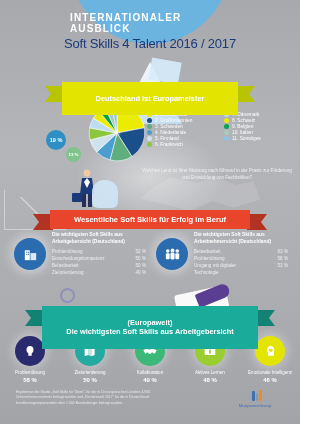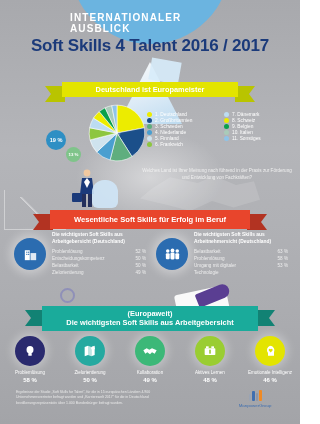--- a/index.html
+++ b/index.html
@@ -23,21 +23,21 @@
     border-radius: 0 0 90px 90px;
     display: flex; align-items: flex-end; justify-content: center;
     padding-bottom: 10px;
   }
   .hero-blob span {
     color: #fff; font-size: 10px; letter-spacing: 1.1px; font-weight: bold;
   }
   .main-title {
     position: absolute; top: 36px; left: 0; width: 100%;
     text-align: center; color: #1b3a7a;
-    font-size: 17px; font-weight: bold; letter-spacing: -0.2px;
+    font-size: 13px; font-weight: normal; letter-spacing: -0.2px;
   }
 
   
   .art-layer { position: absolute; inset: 0; pointer-events: none; }
   .art-mountain {
     position: absolute; left: 118px; top: 62px; width: 64px; height: 62px;
     background: linear-gradient(160deg, #ffffff 0%, #dfeefa 55%, #bcdcf2 100%);
     clip-path: polygon(50% 0%, 100% 100%, 0% 100%);
     opacity: .95;
   }
@@ -86,21 +86,21 @@
     position:absolute; left:60px; top:288px; width:15px; height:15px;
     border:2px solid #8f90b8; border-radius:50%;
   }
 
   
   .ribbon {
     position: absolute; left: 50%; transform: translateX(-50%);
     text-align: center; color: #fff; font-weight: bold; z-index: 4;
   }
   .ribbon .body {
-    position: relative; padding: 3px 16px; line-height: 1.25;
+    position: relative; padding: 12px 16px; line-height: 1.25;
   }
   .ribbon .tail {
     position: absolute; top: 4px; width: 20px; height: 16px;
   }
   .ribbon .tail.l { left: -17px; clip-path: polygon(0 0,100% 0,100% 100%,0 100%,30% 50%); }
   .ribbon .tail.r { right: -17px; clip-path: polygon(0 0,100% 0,70% 50%,100% 100%,0 100%); }
 
   .ribbon-yellow { top: 82px; width: 176px; }
   .ribbon-yellow .body { background: #e3e400; color: #fff; font-size: 7.4px; }
   .ribbon-yellow .tail { background: #b9c400; }

